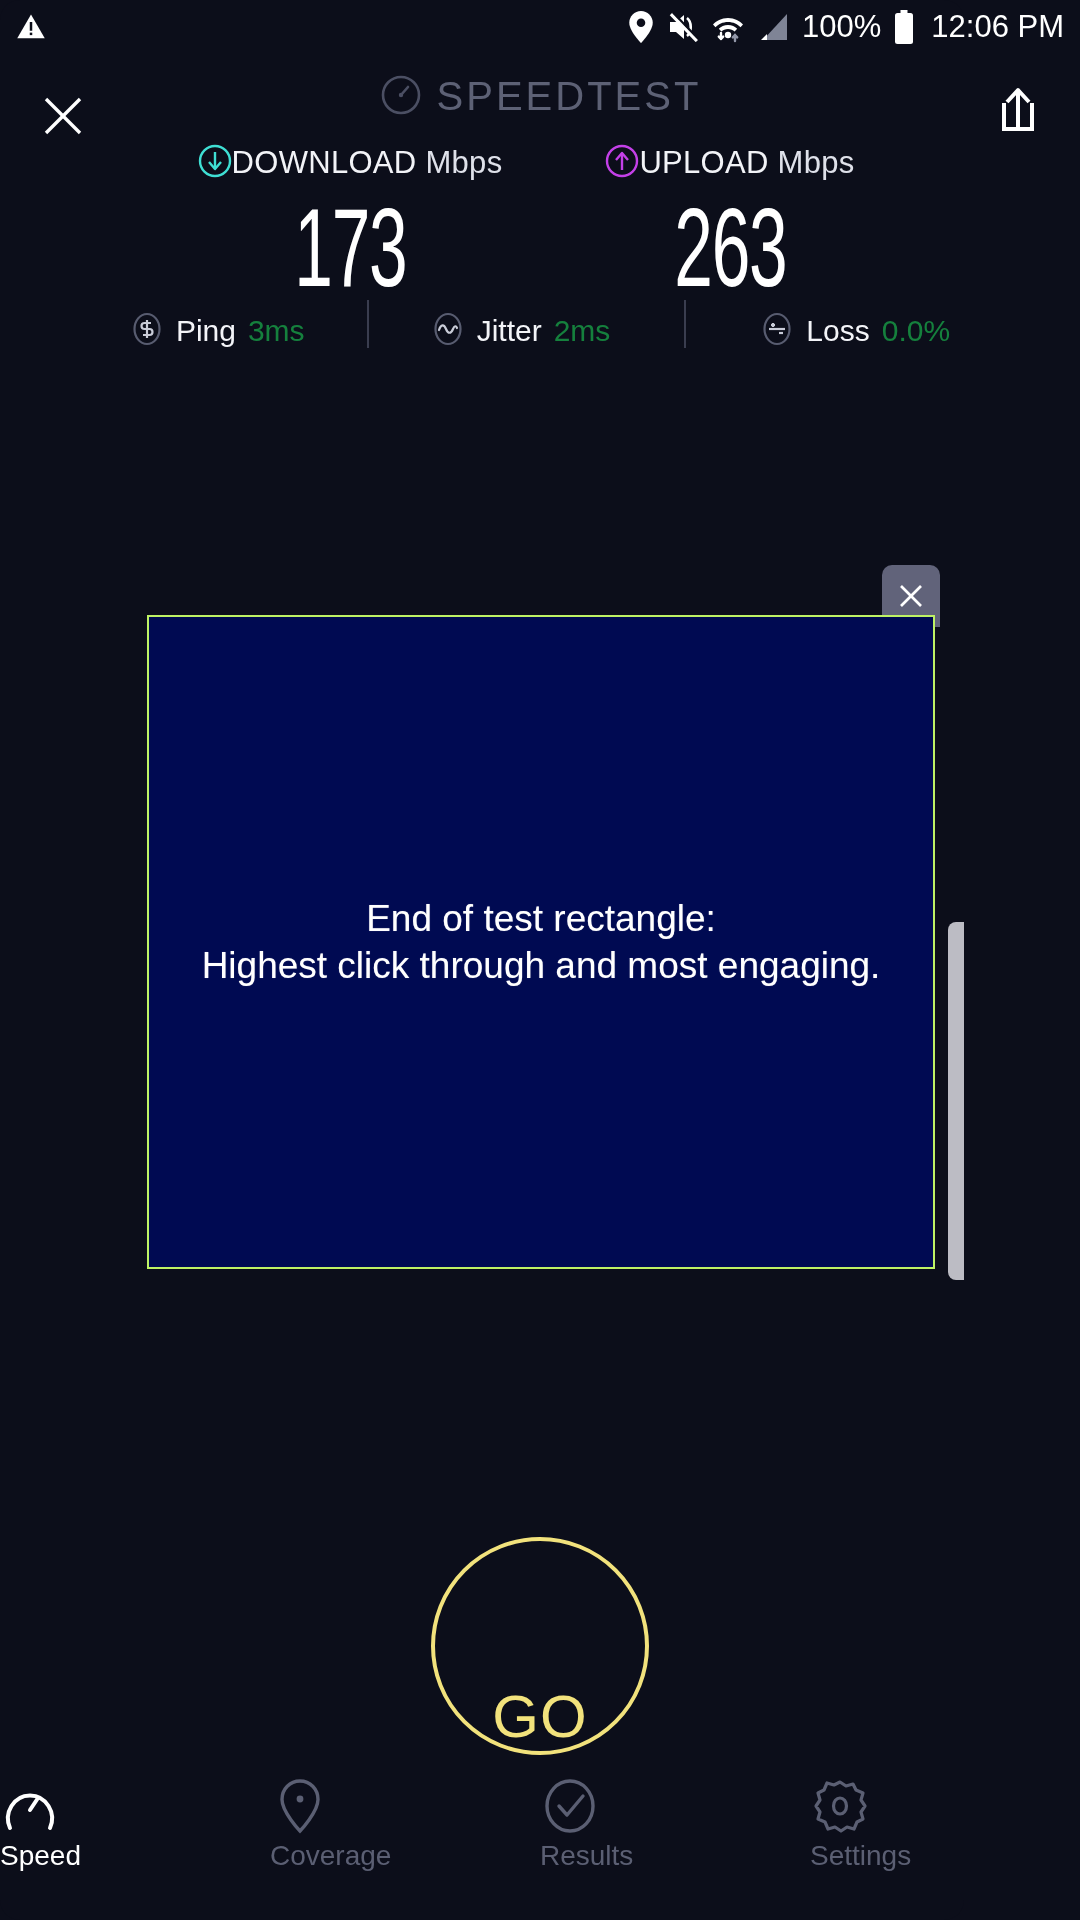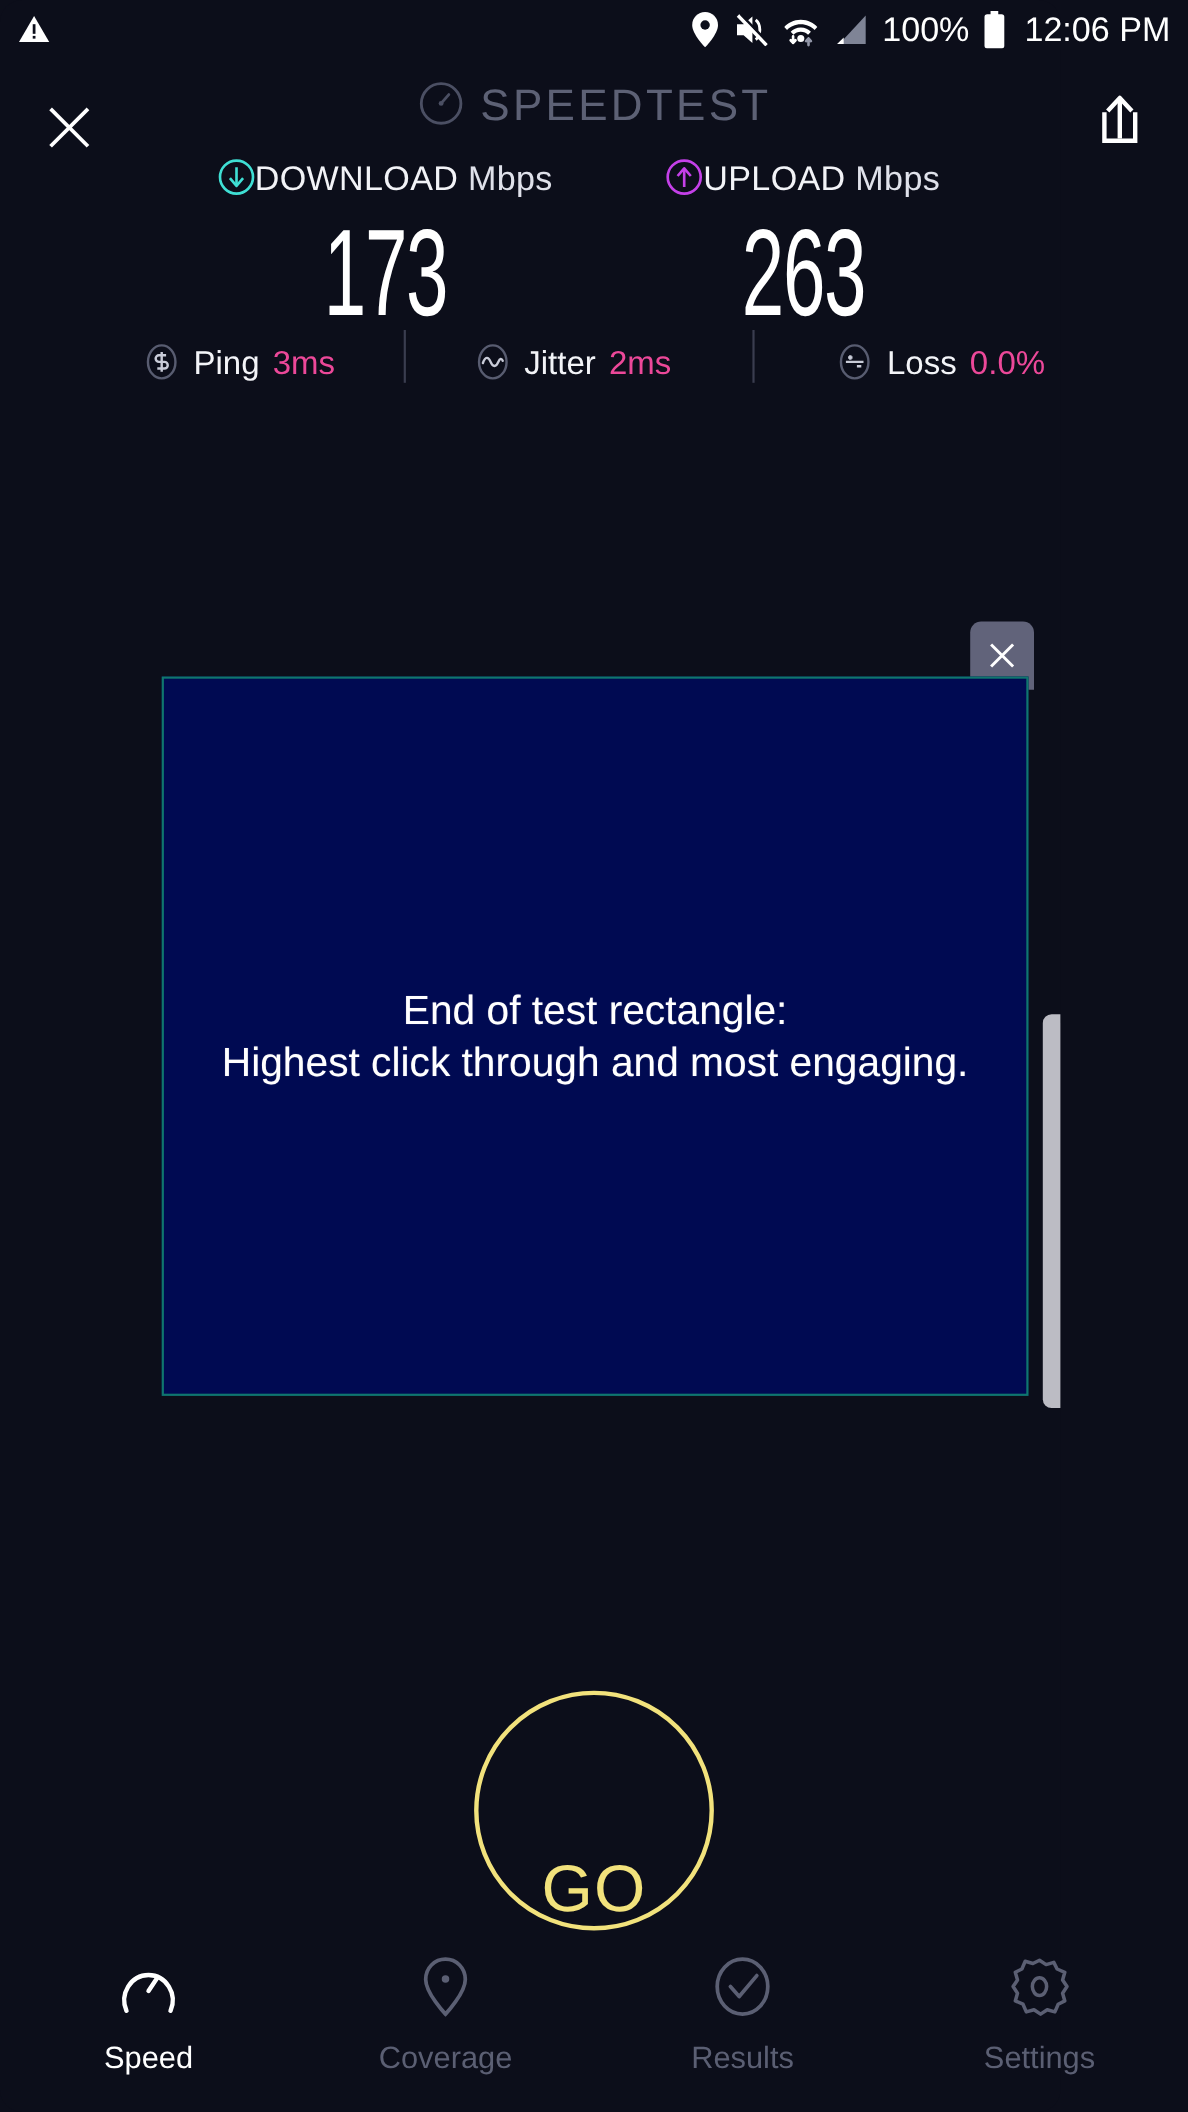--- a/index.html
+++ b/index.html
@@ -91,21 +91,21 @@
   }
   .stat {
     display: flex; align-items: center; gap: 12px;
     padding: 0 22px;
   }
   .stat-name {
     font-size: 30px; color: #f3f4f8; font-weight: 400;
     font-family: "Liberation Sans", sans-serif;
   }
   .stat-val {
-    font-size: 30px; color: #ec4899; font-weight: 400;
+    font-size: 30px; color: #15803d; font-weight: 400;
     font-family: "Liberation Sans", sans-serif;
   }
   .divider {
     width: 2px; height: 48px; background: #3a3d4f;
   }
   .sp-a { width: 40px; }
   .sp-b { width: 52px; }
 
   
   .ad-close {
@@ -115,21 +115,21 @@
     background: #61637a;
     border-radius: 10px 10px 0 0;
     display: flex; align-items: center; justify-content: center;
     cursor: pointer;
   }
   .ad-rect {
     position: absolute;
     left: 147px; top: 615px;
     width: 788px; height: 654px;
     background: #000a52;
-    border: 2px solid #0f766e;
+    border: 2px solid #bef264;
     display: flex; align-items: center; justify-content: center;
   }
   .ad-text {
     text-align: center;
     color: #ffffff;
     font-size: 37px;
     line-height: 1.28;
     font-family: "Liberation Sans", sans-serif;
     font-weight: 400;
     text-shadow: 0 0 1px rgba(255,255,255,0.35);
@@ -163,21 +163,21 @@
 
   
   .navbar {
     position: absolute; bottom: 0; left: 0;
     width: 1080px; height: 158px;
     display: flex; align-items: flex-start;
     padding-top: 14px;
   }
   .nav-item {
     flex: 1;
-    display: flex; flex-direction: column; align-items: center; gap: 14px;
+    display: flex; flex-direction: column; gap: 0;
     cursor: pointer;
   }
   .nav-label {
     font-size: 28px; color: #5b5f73; font-weight: 400;
     font-family: "Liberation Sans", sans-serif;
   }
   .nav-item.active .nav-label { color: #ffffff; }
 </style>
 </head>
 <body>

